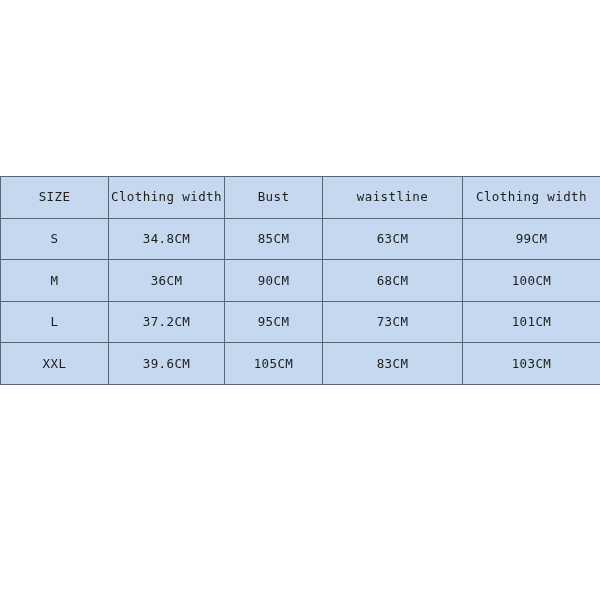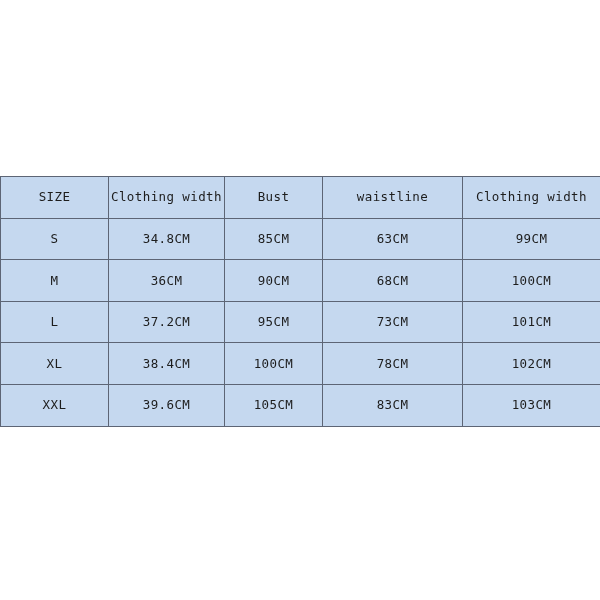--- a/index.html
+++ b/index.html
@@ -110,27 +110,20 @@
           <td>100CM</td>
         </tr>
         <tr>
           <td>L</td>
           <td>37.2CM</td>
           <td>95CM</td>
           <td>73CM</td>
           <td>101CM</td>
         </tr>
         <tr>
-          <td>XL</td>
-          <td>38.4CM</td>
-          <td>100CM</td>
-          <td>78CM</td>
-          <td>102CM</td>
-        </tr>
-        <tr>
           <td>XXL</td>
           <td>39.6CM</td>
           <td>105CM</td>
           <td>83CM</td>
           <td>103CM</td>
         </tr>
       </tbody>
     </table>
   </div>
 </div>

